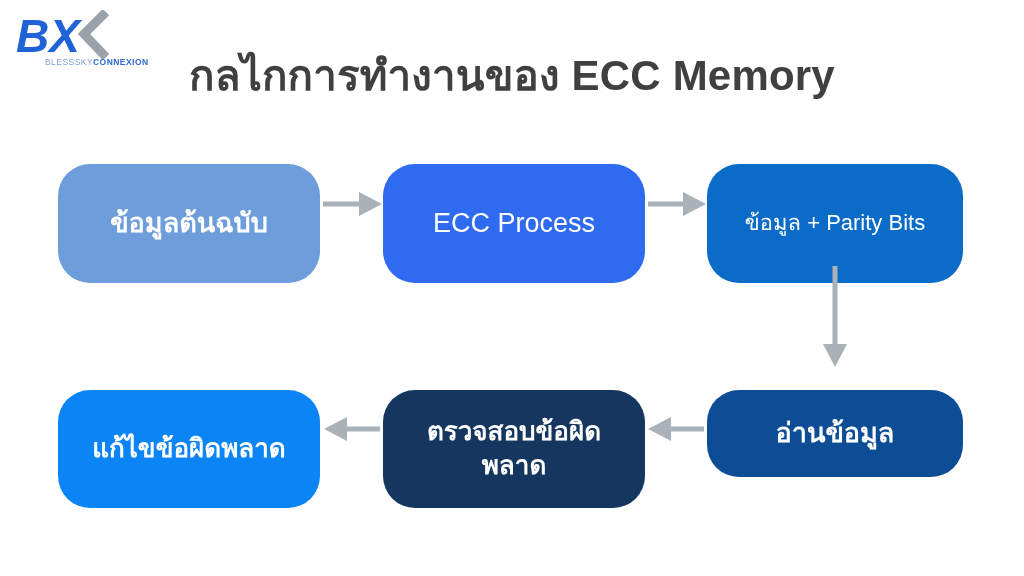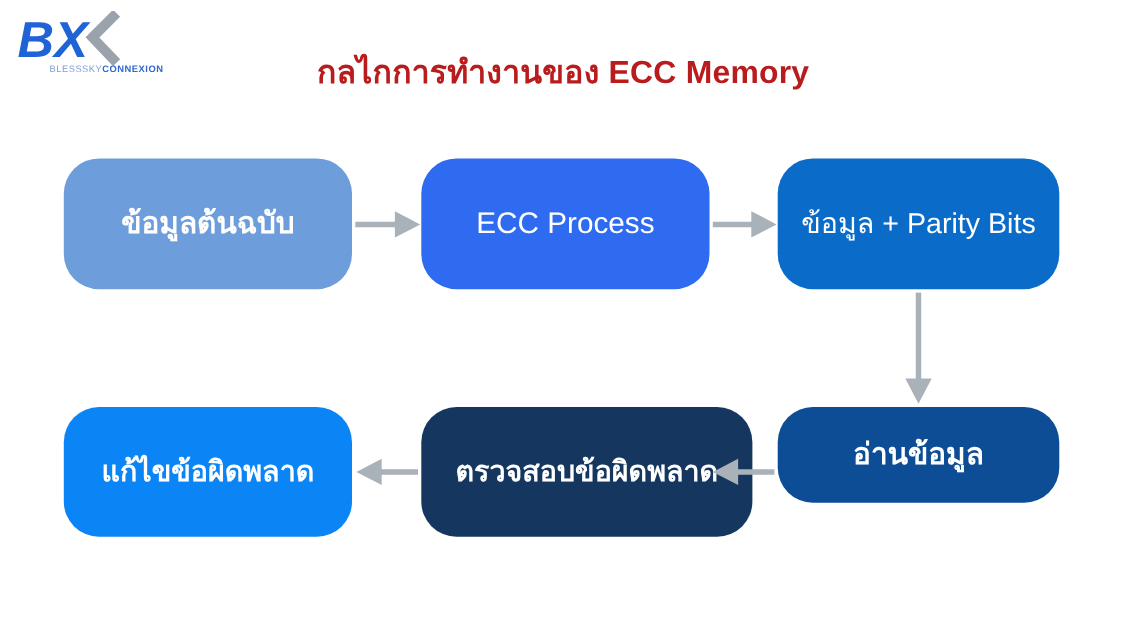--- a/index.html
+++ b/index.html
@@ -27,47 +27,48 @@
   .brand-part1 { font-weight: 400; padding-left: 29px; }
 
   
   .title {
     position: absolute;
     left: 0;
     top: 42px;
     width: 1024px;
     margin: 0;
     text-align: center;
-    font-size: 29px;
+    font-size: 42px;
     font-weight: 700;
-    color: #b91c1c;
+    color: #404040;
     letter-spacing: 0.2px;
   }
 
   
   .box {
     position: absolute;
     border-radius: 32px;
     color: #ffffff;
     display: flex;
     flex-direction: column;
     align-items: center;
     justify-content: center;
     text-align: center;
     font-size: 27px;
     font-weight: 700;
     line-height: 1.3;
     padding: 6px 14px;
+    margin-top: 20px;
   }
   .fw-normal { font-weight: 400; }
   .b1 { left: 58px;  top: 144px; width: 262px; height: 119px; }
   .b2 { left: 383px; top: 144px; width: 262px; height: 119px; }
-  .b3 { left: 707px; top: 144px; width: 256px; height: 119px; font-size: 26px; }
+  .b3 { left: 707px; top: 144px; width: 256px; height: 119px; font-size: 22px; }
   .b4 { left: 707px; top: 370px; width: 256px; height: 87px; }
-  .b5 { left: 383px; top: 370px; width: 301px; height: 118px; font-size: 26px; }
+  .b5 { left: 383px; top: 370px; width: 262px; height: 118px; font-size: 26px; }
   .b6 { left: 58px;  top: 370px; width: 262px; height: 118px; font-size: 26px; }
   .box-line { display: block; }
 
   
   .arrows {
     position: absolute;
     left: 0; top: 0;
     width: 1024px; height: 576px;
     pointer-events: none;
   }

